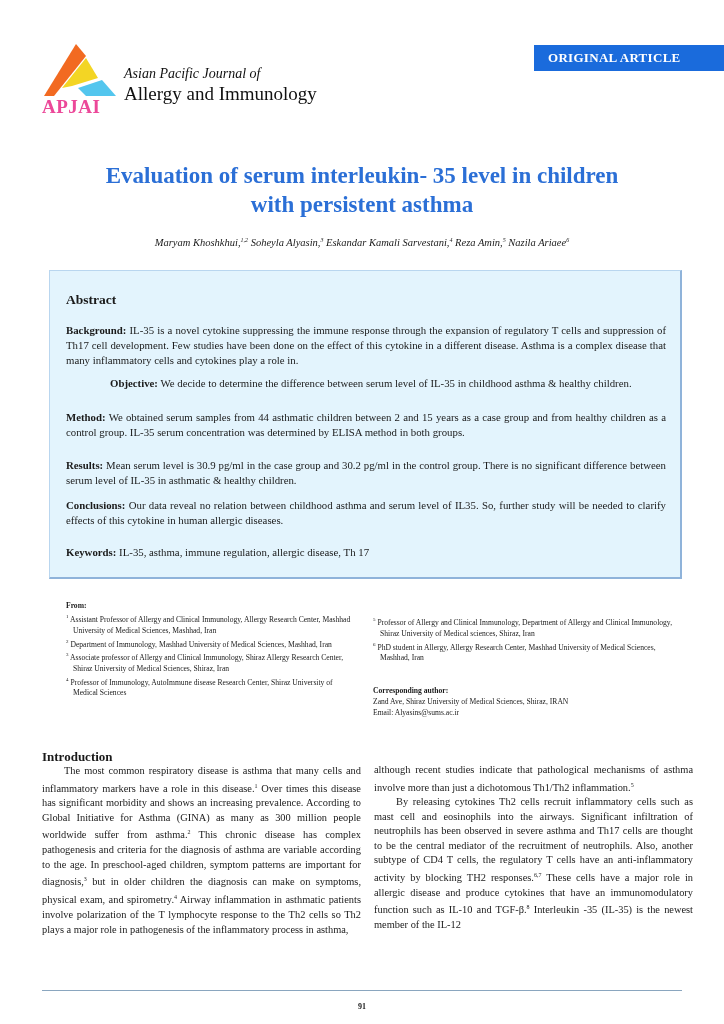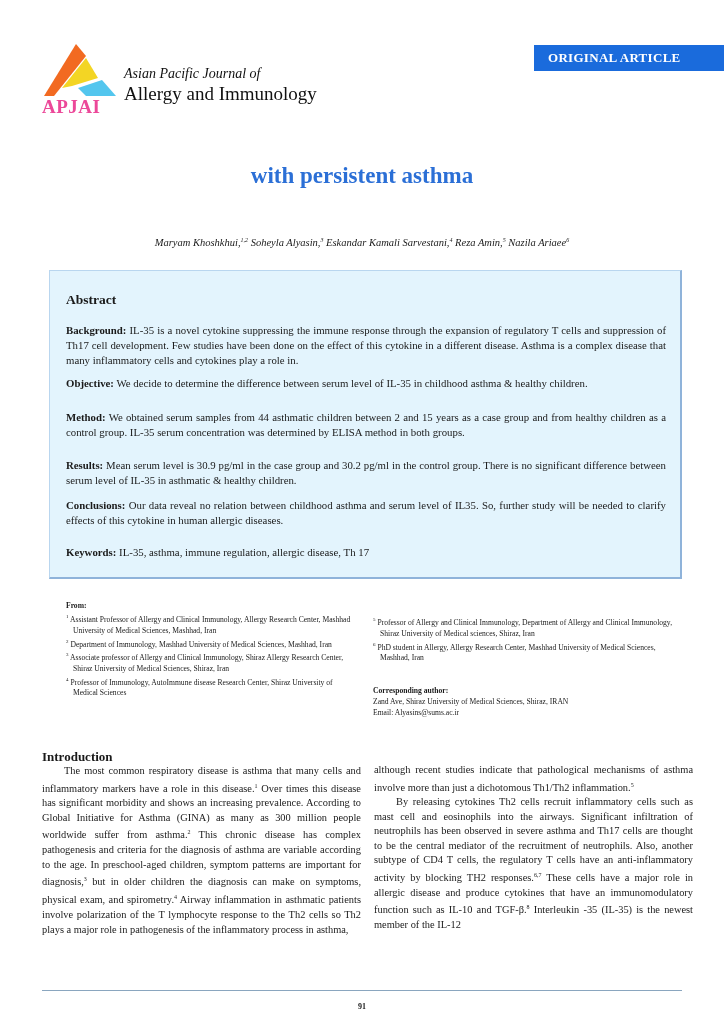--- a/index.html
+++ b/index.html
@@ -21,21 +21,21 @@
   .title { left: 0; width: 724px; top: 161px; text-align: center; color: #2b6fd6; font-weight: bold; font-size: 23px; line-height: 29px; }
   .authors { left: 0; width: 724px; top: 236px; text-align: center; font-style: italic; font-size: 10.5px; }
   .authors sup { font-size: 6px; }
 
   
   .abstract-box { left: 49px; top: 270px; width: 633px; height: 309px; background: #e3f4fd; border: 1px solid #b9d6ef; border-right: 2px solid #8fb3da; border-bottom: 2px solid #8fb3da; box-sizing: border-box; }
   .abstract-title { left: 66px; top: 292px; font-weight: bold; font-size: 13.5px; }
   .abs-para { left: 66px; width: 617px; font-size: 10.8px; line-height: 15px; text-align: justify; }
   .abs-para b { font-weight: bold; }
   .p-bg { top: 323px; }
-  .p-obj { top: 376px; }
+  .p-obj { top: 376px; margin-left: 44px; }
   .p-meth { top: 410px; }
   .p-res { top: 458px; }
   .p-conc { top: 498px; }
   .p-kw { top: 545px; }
 
   
   .aff { font-size: 7.6px; line-height: 11px; }
   .aff-left { left: 66px; top: 600px; width: 290px; }
   .aff-right { left: 373px; top: 614px; width: 300px; }
   .aff-label { font-weight: bold; }
@@ -63,20 +63,21 @@
     <polygon points="20,46 44,16 56,36 30,44" fill="#f3d524"></polygon>
     <polygon points="36,46 60,38 74,54 44,54" fill="#53c6ee"></polygon>
   </svg>
 </div>
 <div class="abs logo-text">APJAI</div>
 <div class="abs journal-line1">Asian Pacific Journal of</div>
 <div class="abs journal-line2">Allergy and Immunology</div>
 <div class="abs tag">ORIGINAL ARTICLE</div>
 
 <div class="abs title">
+  <div>Evaluation of serum interleukin- 35 level in children</div>
   <div>with persistent asthma</div>
 </div>
 <div class="abs authors">
   <span><span>Maryam Khoshkhui,</span><sup>1,2</sup></span>
   <span><span>Soheyla Alyasin,</span><sup>3</sup></span>
   <span><span>Eskandar Kamali Sarvestani,</span><sup>4</sup></span>
   <span><span>Reza Amin,</span><sup>5</sup></span>
   <span><span>Nazila Ariaee</span><sup>6</sup></span>
 </div>
 

